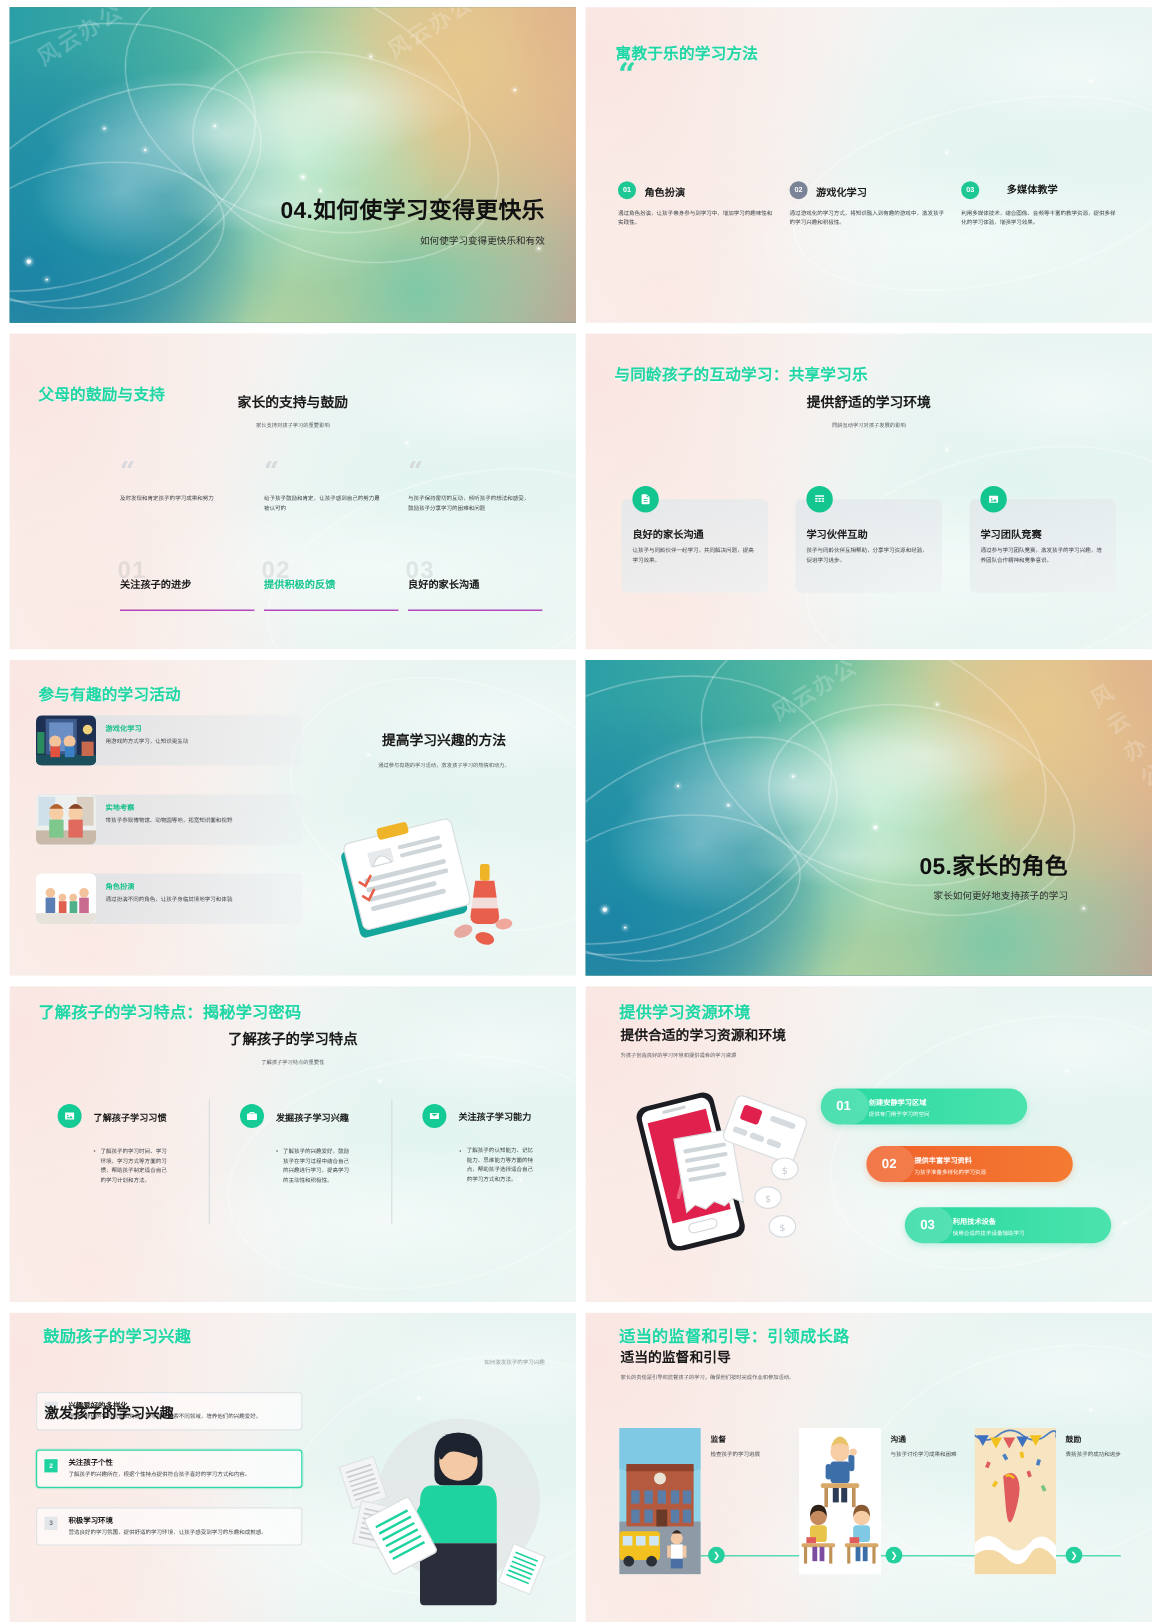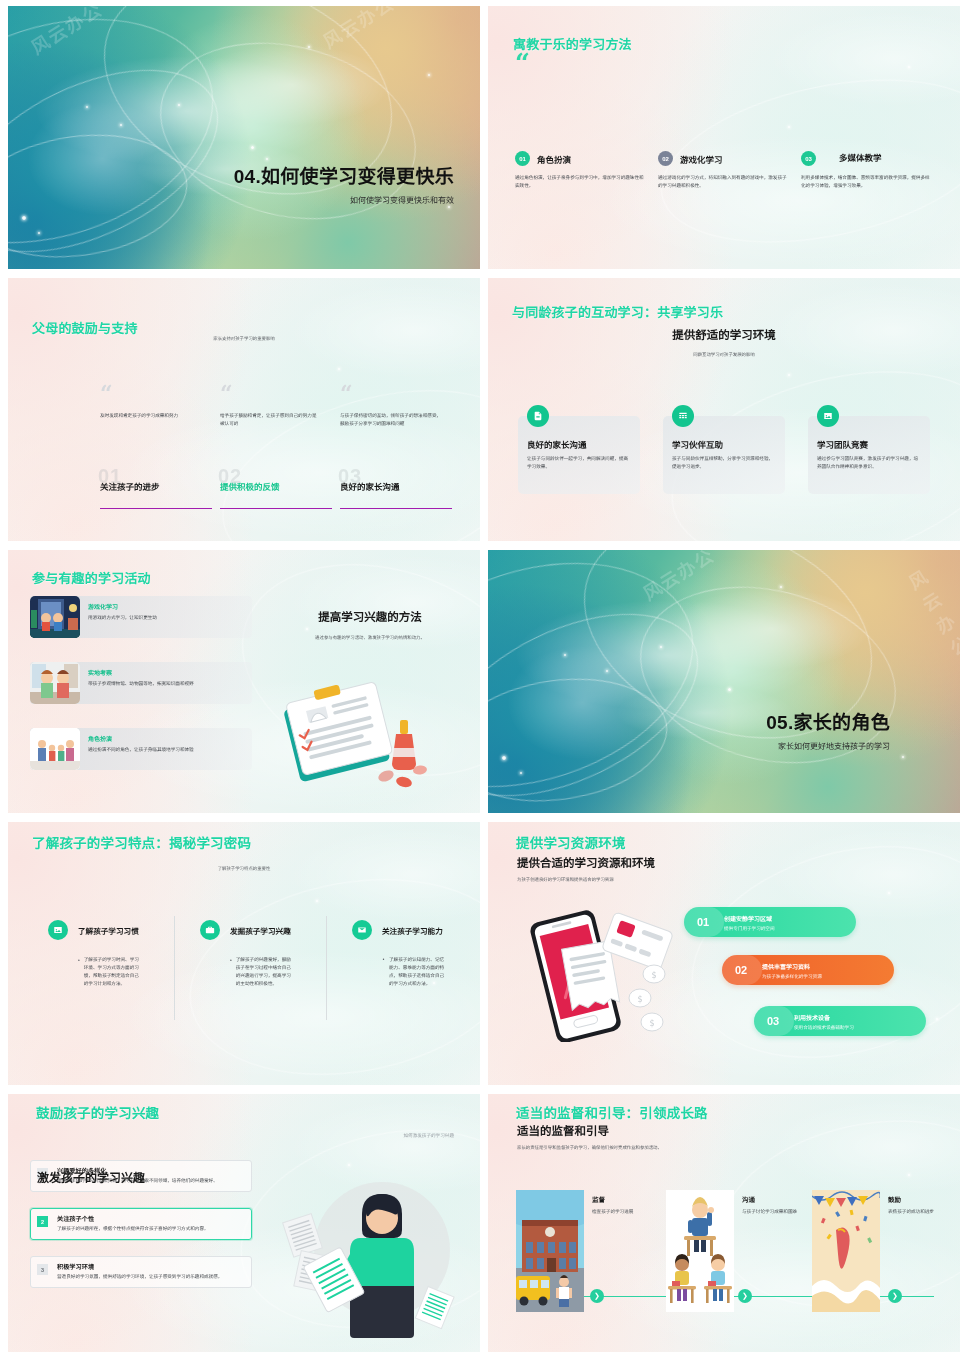--- a/index.html
+++ b/index.html
@@ -222,20 +222,21 @@
   </div>
 
   <div class="slide">
     <div class="bg-soft"></div>
     <div class="wisp" style="left:210px; top:120px; width:320px; height:170px; transform:rotate(-16deg);"></div>
     <div class="sparkle" style="left:330px; top:90px;"></div>
 
     <div class="kicker" style="left:24px; top:40px;">父母的鼓励与支持</div>
 
     <div style="position:absolute; left:0; right:0; top:48px; text-align:center; z-index:3;">
+      <div class="h2" style="font-size:11.5px;">家长的支持与鼓励</div>
       <div class="tiny" style="margin-top:9px;">家长支持对孩子学习的重要影响</div>
     </div>
 
     <div style="position:absolute; left:92px; top:108px; width:128px; z-index:3;">
       <div class="bigquote">“</div>
       <div class="p" style="margin-top:12px; width:100px;">及时发现和肯定孩子的学习成果和努力</div>
     </div>
     <div style="position:absolute; left:212px; top:108px; width:128px; z-index:3;">
       <div class="bigquote">“</div>
       <div class="p" style="margin-top:12px; width:100px;">给予孩子鼓励和肯定，让孩子感到自己的努力是被认可的</div>
@@ -430,20 +431,21 @@
 
   <div class="slide">
     <div class="bg-soft"></div>
     <div class="wisp" style="left:180px; top:60px; width:330px; height:190px; transform:rotate(-10deg);"></div>
     <div class="sparkle" style="left:308px; top:78px;"></div>
     <div class="sparkle" style="left:425px; top:160px;"></div>
 
     <div class="kicker" style="left:24px; top:10px; font-size:13.5px;">了解孩子的学习特点：揭秘学习密码</div>
 
     <div style="position:absolute; left:0; right:0; top:34px; text-align:center; z-index:3;">
+      <div class="h2" style="font-size:12px;">了解孩子的学习特点</div>
       <div class="tiny" style="margin-top:9px;">了解孩子学习特点的重要性</div>
     </div>
 
     <div class="vsep" style="left:166px; top:94px; height:104px;"></div>
     <div class="vsep" style="left:318px; top:94px; height:104px;"></div>
 
     <div style="position:absolute; left:40px; top:98px; width:120px; z-index:3;">
       <div style="display:flex; align-items:center; gap:10px;">
         <div class="feat-ic">
           <svg width="10" height="10" viewBox="0 0 24 24" fill="#fff">

